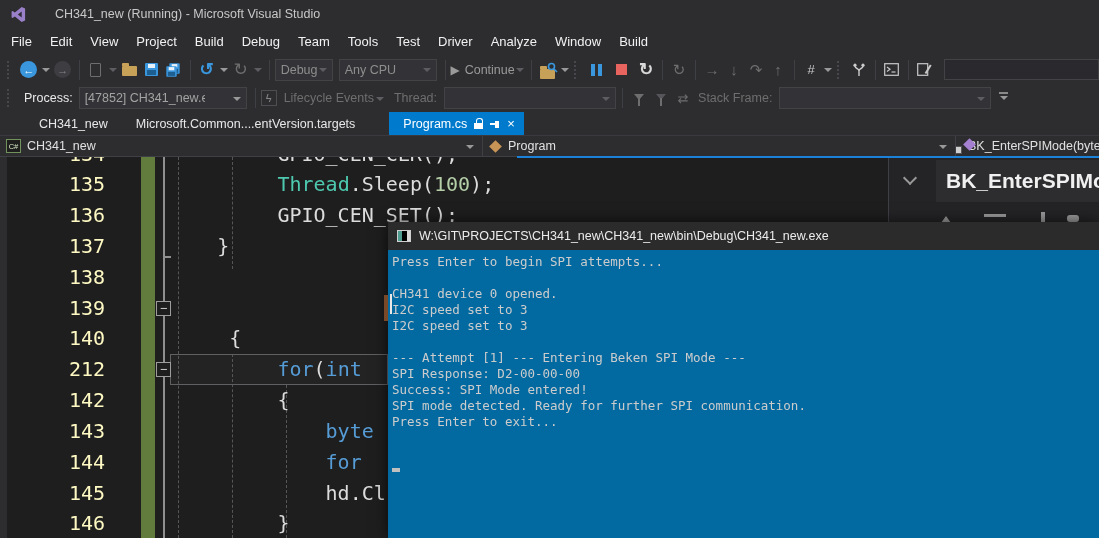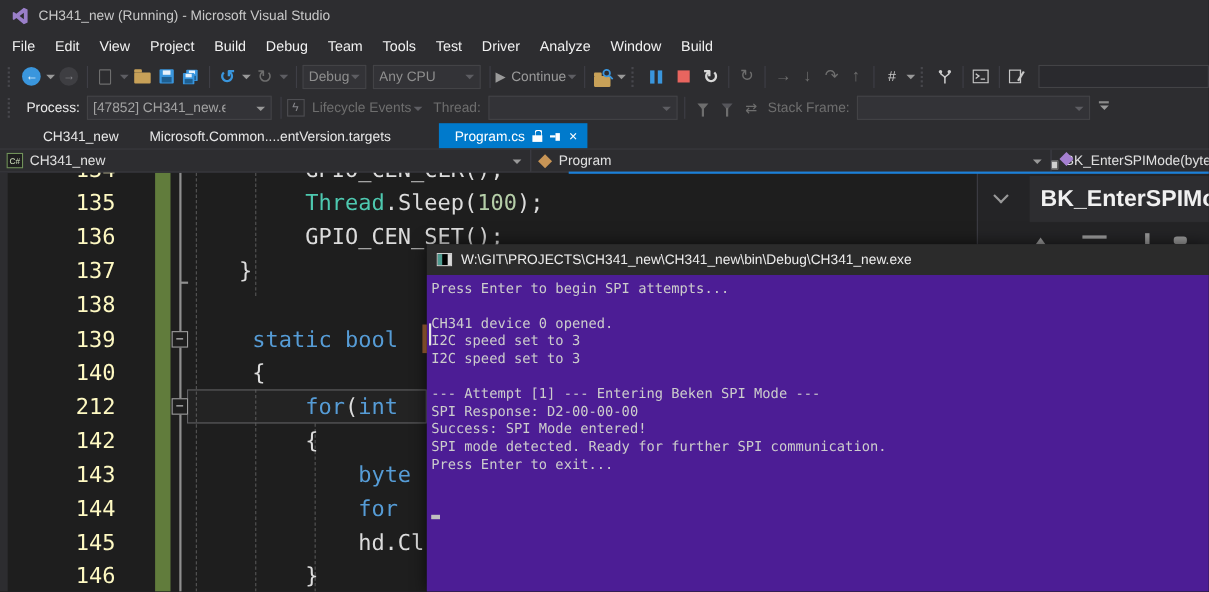--- a/index.html
+++ b/index.html
@@ -2,21 +2,21 @@
 <html><head>
 <meta charset="utf-8">
 <style>
   html,body{margin:0;padding:0;background:#1a1a1a;}
   *{box-sizing:border-box;}
   #app{position:relative;width:1099px;height:538px;background:#2d2d30;overflow:hidden;
        font-family:"Liberation Sans",sans-serif;color:#cccccc;-webkit-font-smoothing:antialiased;}
 
   
   .row{display:flex;align-items:center;}
-  #titlebar{height:28px;padding-left:10px;gap:8px;}
+  #titlebar{height:28px;padding-left:10px;gap:28px;}
   #titlebar .title{font-size:12.5px;color:#c8c8c8;}
   #menubar{height:27px;padding-left:2px;}
   .menu-item{padding:0 9px;font-size:13px;color:#f1f1f1;line-height:27px;cursor:default;}
   #toolbar{height:29px;padding-left:4px;}
   #debugrow{height:28px;padding-left:4px;font-size:12.5px;}
   .grip{width:6px;height:18px;border-left:2px dotted #47474c;margin:0 5px 0 3px;}
   .sep{width:1px;height:20px;background:#3f3f46;margin:0 5px;}
   .tbtn{display:flex;align-items:center;justify-content:center;min-width:20px;height:22px;margin:0 1px;}
   .glyph{font-size:15px;line-height:1;}
   .blue{color:#3a96dd;} .gray{color:#6e6e6e;} .lightgray{color:#d8d8d8;} .dim{color:#9a9a9a;}
@@ -48,21 +48,21 @@
             color:#85858a;font-size:11px;}
   .funnel{width:0;height:0;border:5px solid transparent;border-top:6px solid #6e6e6e;position:relative;margin-top:3px;}
   .funnel::after{content:'';position:absolute;left:-1px;top:-2px;width:2px;height:8px;background:#6e6e6e;}
   .overflow-ind{display:flex;flex-direction:column;align-items:center;margin-left:8px;}
   .overflow-ind b{width:9px;height:2px;background:#8a8a8a;margin-bottom:2px;}
   .searchbox{height:21px;background:#2a2a2e;border:1px solid #434346;width:162px;margin-left:8px;}
 
   
   #tabstrip{height:23px;display:flex;align-items:flex-end;padding-left:25px;font-size:12.5px;}
   .tab{height:23px;display:flex;align-items:center;padding:0 14px;color:#e8e8e8;white-space:nowrap;}
-  .tab.active{background:#007acc;color:#ffffff;margin-left:30px;gap:7px;padding-right:9px;}
+  .tab.active{background:#007acc;color:#ffffff;margin-left:20px;gap:7px;padding-right:9px;}
   .lock-icon{position:relative;width:9px;height:11px;display:inline-block;}
   .lock-icon::before{content:'';position:absolute;top:0;left:2px;width:5px;height:6px;border:1.5px solid #fff;border-bottom:none;border-radius:3px 3px 0 0;}
   .lock-icon::after{content:'';position:absolute;bottom:0;left:0;width:9px;height:6px;background:#fff;}
   .pin-icon{position:relative;width:10px;height:10px;display:inline-block;}
   .pin-icon::before{content:'';position:absolute;left:0;top:4.5px;width:5px;height:2px;background:#fff;}
   .pin-icon::after{content:'';position:absolute;left:5px;top:2px;width:4px;height:7px;background:#fff;}
   .close-x{font-size:13px;color:#fff;line-height:1;}
 
   
   #navbar{position:relative;height:22px;display:flex;background:#2d2d30;border-top:1px solid #3a3a3e;border-bottom:1px solid #3f3f46;font-size:12.5px;}
@@ -101,21 +101,21 @@
   .stub{position:absolute;background:#9a9a9a;}
   .stub.tri{background:none;width:0;height:0;border:5px solid transparent;border-bottom:7px solid #9a9a9a;}
 
   
   #console-win{position:absolute;left:388px;top:222px;width:711px;bottom:0;z-index:10;box-shadow:0 0 14px rgba(0,0,0,.65);}
   #console-title{height:28px;background:#2b2b2b;display:flex;align-items:center;padding-left:9px;gap:8px;}
   #console-title .ct{font-size:12.5px;color:#ececec;white-space:nowrap;overflow:hidden;}
   .console-icon{position:relative;width:14px;height:12px;border:1px solid #cfcfcf;background:#000;display:flex;}
   .console-icon i{display:block;height:100%;}
   .console-icon .a{width:4px;background:#4e9b8f;} .console-icon .b{flex:1;} .console-icon .c{width:3px;background:#d9d9d9;}
-  #console-body{position:absolute;left:0;top:28px;right:0;bottom:0;background:#4c1d95;padding:4px 0 0 4px;overflow:hidden;}
+  #console-body{position:absolute;left:0;top:28px;right:0;bottom:0;background:#0369a1;padding:4px 0 0 4px;overflow:hidden;}
   .cline{font-family:"DejaVu Sans Mono",monospace;font-size:12.5px;line-height:16px;color:#cccccc;white-space:pre;min-height:16px;}
   #console-cursor{position:absolute;left:4px;top:218px;width:8px;height:3.5px;background:#c0c0c0;}
 
   
   #caret-brown{position:absolute;left:384px;top:295px;width:4px;height:26px;background:#7a4a28;z-index:11;}
   #caret-white{position:absolute;left:390px;top:294px;width:2px;height:20px;background:#e8e8e8;z-index:11;}
 
   svg{display:block;}
 </style>
 </head>
@@ -365,21 +365,21 @@
     <div class="vguide" style="left:232px;top:0;height:112px"></div>
     <div class="vguide" style="left:232px;top:197px;bottom:0"></div>
     <div class="vguide" style="left:286px;top:228px;bottom:0"></div>
     <div id="curline-box"></div>
     <div id="code-rows">
         <div class="code-row" style="top: -18.5px;"><span class="ln">134</span><span class="code"><span class="tk-p">          GPIO_CEN_CLR();</span></span></div>
         <div class="code-row" style="top: 12.33px;"><span class="ln">135</span><span class="code"><span class="tk-p">          </span><span class="tk-t">Thread</span><span class="tk-p">.Sleep(</span><span class="tk-n">100</span><span class="tk-p">);</span></span></div>
         <div class="code-row" style="top: 43.16px;"><span class="ln">136</span><span class="code"><span class="tk-p">          GPIO_CEN_SET();</span></span></div>
         <div class="code-row" style="top: 73.99px;"><span class="ln">137</span><span class="code"><span class="tk-p">     }</span></span></div>
         <div class="code-row" style="top: 104.82px;"><span class="ln">138</span><span class="code"></span></div>
-        <div class="code-row" style="top: 135.65px;"><span class="ln">139</span><span class="code"><span class="tk-p">      </span><span class="tk-k">static bool </span></span></div>
+        <div class="code-row" style="top: 135.65px;"><span class="ln">139</span><span class="code"><span class="tk-p">      </span></span></div>
         <div class="code-row" style="top: 166.48px;"><span class="ln">140</span><span class="code"><span class="tk-p">      {</span></span></div>
         <div class="code-row" style="top: 197.31px;"><span class="ln">212</span><span class="code"><span class="tk-p">          </span><span class="tk-k">for</span><span class="tk-p">(</span><span class="tk-k">int </span></span></div>
         <div class="code-row" style="top: 228.14px;"><span class="ln">142</span><span class="code"><span class="tk-p">          {</span></span></div>
         <div class="code-row" style="top: 258.97px;"><span class="ln">143</span><span class="code"><span class="tk-p">              </span><span class="tk-k">byte</span></span></div>
         <div class="code-row" style="top: 289.8px;"><span class="ln">144</span><span class="code"><span class="tk-p">              </span><span class="tk-k">for </span></span></div>
         <div class="code-row" style="top: 320.63px;"><span class="ln">145</span><span class="code"><span class="tk-p">              hd.Cl</span></span></div>
         <div class="code-row" style="top: 351.46px;"><span class="ln">146</span><span class="code"><span class="tk-p">          }</span></span></div>
       </div>
     <div class="fold-box" style="top:144px">−</div>
     <div class="fold-box" style="top:205px">−</div>

